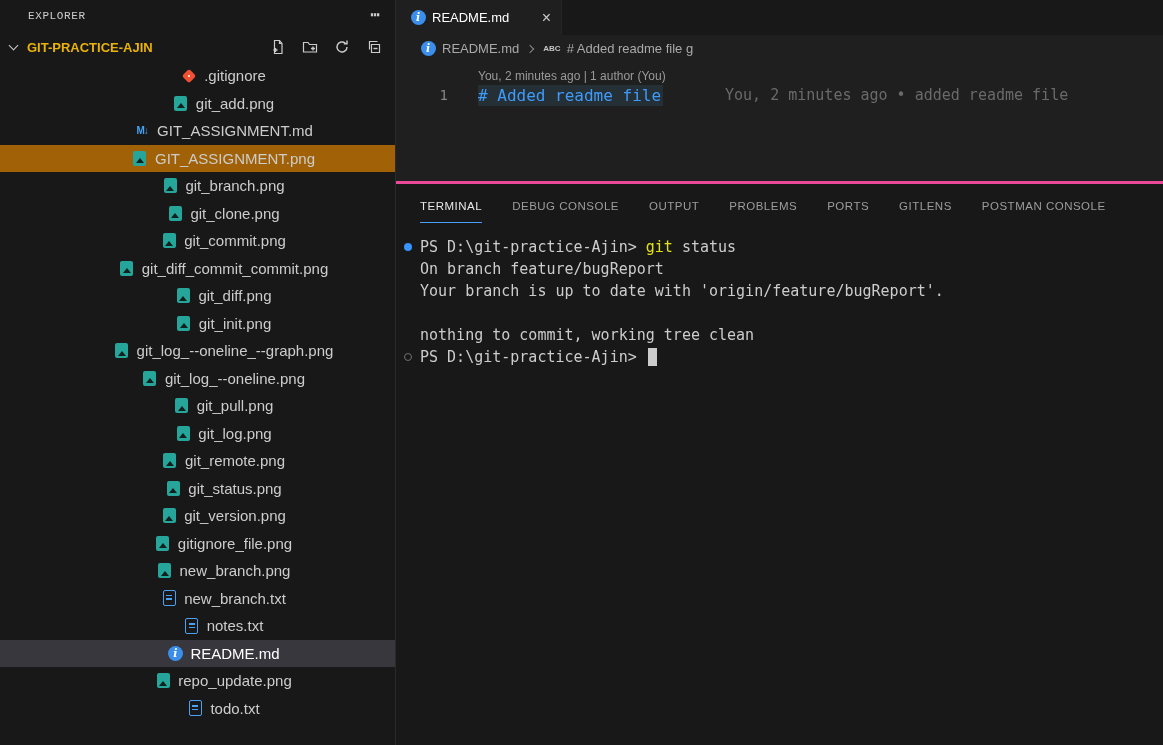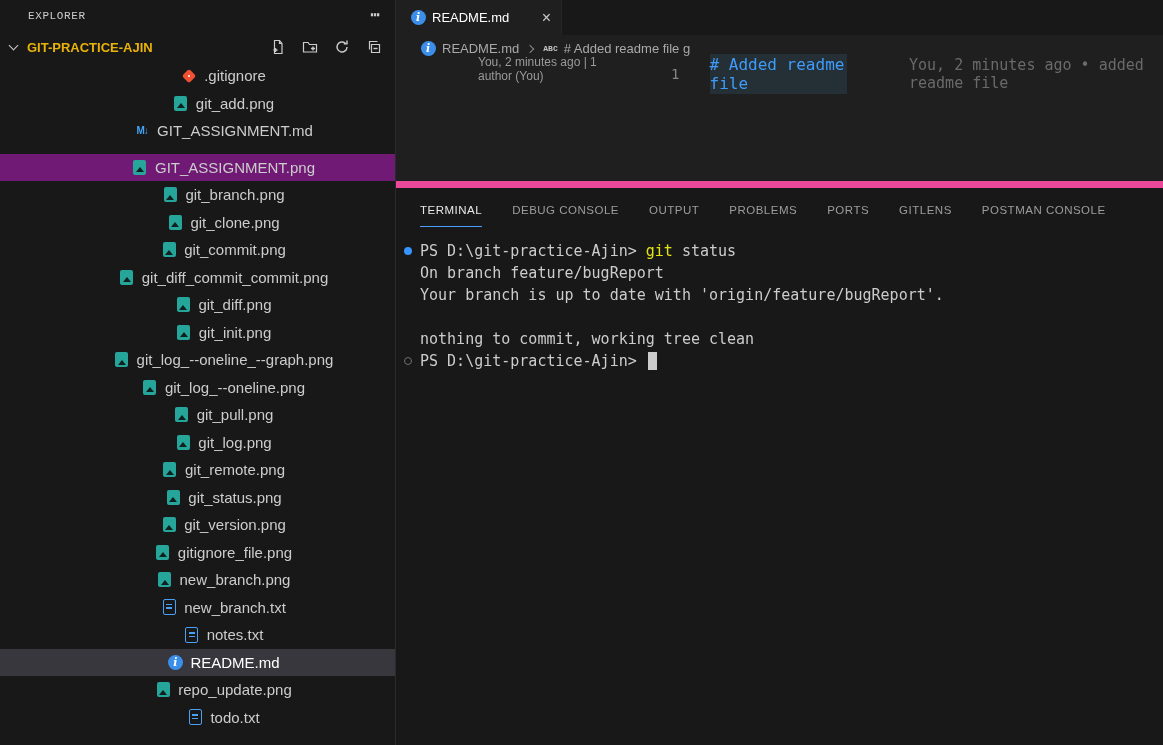--- a/index.html
+++ b/index.html
@@ -19,21 +19,21 @@
     font-weight:bold; font-size:13px; color:#eab308; cursor:pointer; }
   .chev-down { width:7px; height:7px; border-left:1.6px solid #cccccc; border-bottom:1.6px solid #cccccc;
     transform:rotate(-45deg); margin:-3px 10px 0 0; }
   .folder-actions { margin-left:auto; display:flex; gap:14px; align-items:center; }
   .act-btn { width:18px; height:18px; display:flex; align-items:center; justify-content:center; cursor:pointer; }
   .act-btn svg { width:16px; height:16px; }
 
   .file-list { flex:1; }
   .file-row { height:27.5px; display:flex; align-items:center; padding-left:52px;
     font-size:15px; color:#cccccc; cursor:pointer; white-space:nowrap;justify-content:center; }
-  .file-row.sel-inactive { background:#701a75;margin-top:9px; }
+  .file-row.sel-inactive { background:#a16207; }
   .file-row.sel-active { background:#37373d; color:#ffffff; }
   .ic { width:16px; min-width:16px; height:16px; margin-right:7px; position:relative;
     display:inline-flex; align-items:center; justify-content:center; }
 
   .ic-image::before { content:""; width:13px; height:15px; background:#26a69a; border-radius:2px; }
   .ic-image::after { content:""; position:absolute; left:4px; bottom:3px;
     border-left:4px solid transparent; border-right:4px solid transparent; border-bottom:5px solid #10201e; }
   .ic-git::before { content:""; width:10px; height:10px; background:#f05133; border-radius:2px;
     transform:rotate(45deg); }
   .ic-git::after { content:""; position:absolute; width:2.5px; height:2.5px; border-radius:50%;
@@ -55,34 +55,34 @@
     align-items:center; padding:0 10px 0 14px; font-size:13px; color:#ffffff; cursor:pointer; }
   .tab .ic { margin-right:6px; }
   .tab-close { margin-left:auto; font-size:16px; color:#cccccc; cursor:pointer; line-height:14px; }
 
   .breadcrumb { height:27px; display:flex; align-items:center; padding-left:24px;
     font-size:13px; color:#a9a9a9; }
   .breadcrumb .ic { margin-right:6px; }
   .bc-chev { width:6px; height:6px; border-right:1.4px solid #8a8a8a; border-top:1.4px solid #8a8a8a;
     transform:rotate(45deg); margin:0 10px 0 8px; }
   .bc-abc { font-size:8px; font-weight:bold; letter-spacing:0; color:#c5c5c5; margin-right:6px;
-    font-family:Liberation Mono, monospace; }
-
-  .editor { flex:1; display:flex; flex-direction:row; position:relative; }
+    font-family:Liberation Sans, sans-serif; }
+
+  .editor { flex:1; display:flex; flex-direction:column; position:relative; }
   .codelens { height:21px; padding-left:82px; font-size:12px; color:#9a9a9a; display:flex;
     align-items:flex-end; line-height:14px; }
   .code-line { height:24px; display:flex; align-items:center;
     font-family:"DejaVu Sans Mono", monospace; font-size:16px; }
   .gutter { width:82px; min-width:82px; text-align:right; padding-right:30px;
     color:#858585; font-size:14px; }
   .code-text { color:#3f9bfa; font-weight:normal; background:#253036; padding:1px 2px 1px 0; }
   .inline-blame { color:#6a6a6a; margin-left:62px; font-size:15px; }
 
   
-  .panel { height:564px; background:#181818; border-top:7px solid #ec4899; display:flex;
+  .panel { height:564px; background:#181818; border-top:3px solid #ec4899; display:flex;
     flex-direction:column; }
   .panel-tabs { height:42px; display:flex; align-items:center; padding-left:24px; }
   .ptab { font-size:11.5px; letter-spacing:.5px; color:#9d9d9d; margin-right:30px; cursor:pointer;
     padding:12px 0 10px; border-bottom:1.5px solid transparent; }
   .ptab.active { color:#e7e7e7; border-bottom-color:#4a9eff; }
 
   .terminal { flex:1; padding-top:10px; font-family:"DejaVu Sans Mono", monospace;
     font-size:15px; line-height:22px; color:#cccccc; cursor:text; }
   .term-line { display:flex; align-items:center; height:22px; white-space:pre; }
   .term-gutter { width:24px; min-width:24px; display:flex; align-items:center; justify-content:center; }

